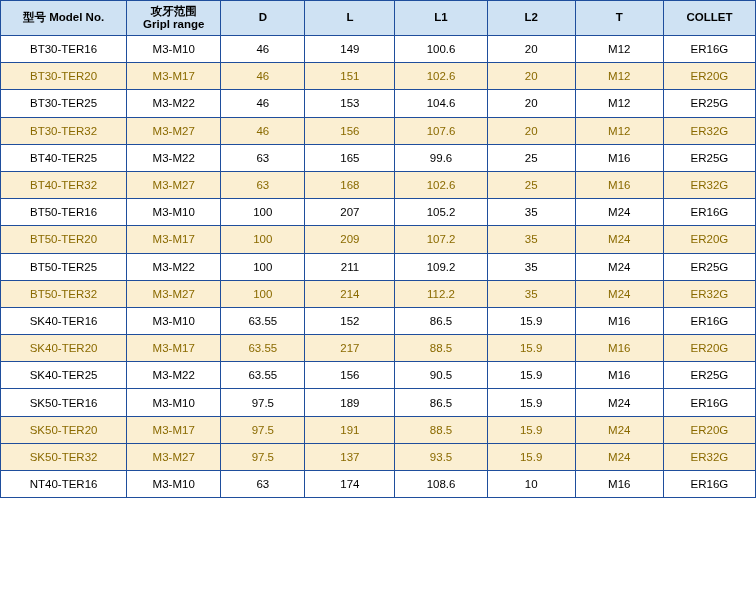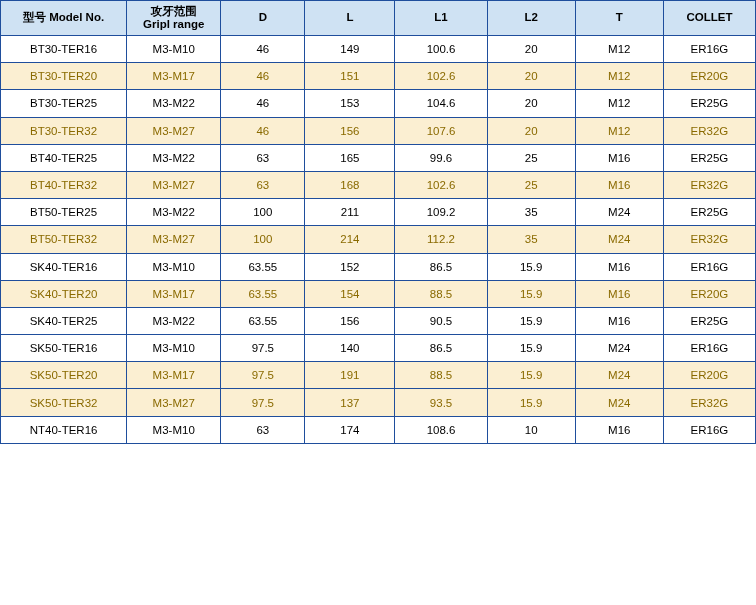--- a/index.html
+++ b/index.html
@@ -163,20 +163,40 @@
         <td class="model-cell">BT40-TER32</td>
         <td class="grip-cell">M3-M27</td>
         <td class="d-cell">63</td>
         <td class="l-cell">168</td>
         <td class="l1-cell">102.6</td>
         <td class="l2-cell">25</td>
         <td class="t-cell">M16</td>
         <td class="collet-cell">ER32G</td>
       </tr>
       <tr class="row-even">
+        <td class="model-cell">BT50-TER16</td>
+        <td class="grip-cell">M3-M10</td>
+        <td class="d-cell">100</td>
+        <td class="l-cell">207</td>
+        <td class="l1-cell">105.2</td>
+        <td class="l2-cell">35</td>
+        <td class="t-cell">M24</td>
+        <td class="collet-cell">ER16G</td>
+      </tr>
+      <tr class="row-odd">
+        <td class="model-cell">BT50-TER20</td>
+        <td class="grip-cell">M3-M17</td>
+        <td class="d-cell">100</td>
+        <td class="l-cell">209</td>
+        <td class="l1-cell">107.2</td>
+        <td class="l2-cell">35</td>
+        <td class="t-cell">M24</td>
+        <td class="collet-cell">ER20G</td>
+      </tr>
+      <tr class="row-even">
         <td class="model-cell">BT50-TER25</td>
         <td class="grip-cell">M3-M22</td>
         <td class="d-cell">100</td>
         <td class="l-cell">211</td>
         <td class="l1-cell">109.2</td>
         <td class="l2-cell">35</td>
         <td class="t-cell">M24</td>
         <td class="collet-cell">ER25G</td>
       </tr>
       <tr class="row-odd">
@@ -196,41 +216,41 @@
         <td class="l-cell">152</td>
         <td class="l1-cell">86.5</td>
         <td class="l2-cell">15.9</td>
         <td class="t-cell">M16</td>
         <td class="collet-cell">ER16G</td>
       </tr>
       <tr class="row-odd">
         <td class="model-cell">SK40-TER20</td>
         <td class="grip-cell">M3-M17</td>
         <td class="d-cell">63.55</td>
-        <td class="l-cell">154</td>
+        <td class="l-cell">217</td>
         <td class="l1-cell">88.5</td>
         <td class="l2-cell">15.9</td>
         <td class="t-cell">M16</td>
         <td class="collet-cell">ER20G</td>
       </tr>
       <tr class="row-even">
         <td class="model-cell">SK40-TER25</td>
         <td class="grip-cell">M3-M22</td>
         <td class="d-cell">63.55</td>
         <td class="l-cell">156</td>
         <td class="l1-cell">90.5</td>
         <td class="l2-cell">15.9</td>
         <td class="t-cell">M16</td>
         <td class="collet-cell">ER25G</td>
       </tr>
       <tr class="row-even">
         <td class="model-cell">SK50-TER16</td>
         <td class="grip-cell">M3-M10</td>
         <td class="d-cell">97.5</td>
-        <td class="l-cell">140</td>
+        <td class="l-cell">189</td>
         <td class="l1-cell">86.5</td>
         <td class="l2-cell">15.9</td>
         <td class="t-cell">M24</td>
         <td class="collet-cell">ER16G</td>
       </tr>
       <tr class="row-odd">
         <td class="model-cell">SK50-TER20</td>
         <td class="grip-cell">M3-M17</td>
         <td class="d-cell">97.5</td>
         <td class="l-cell">191</td>

